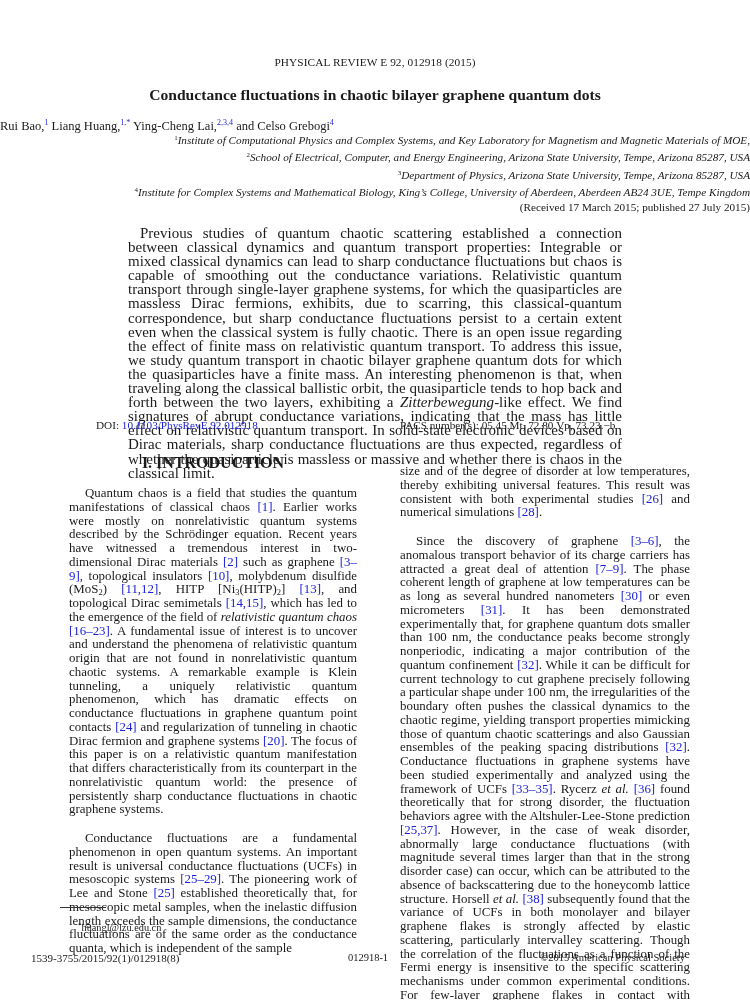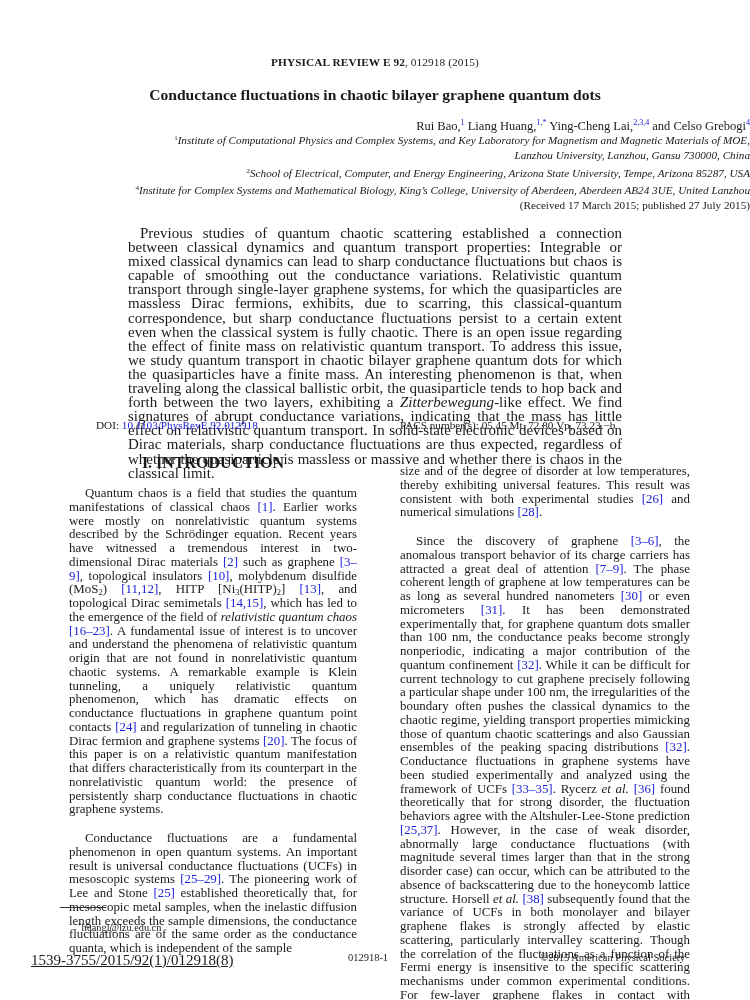--- a/index.html
+++ b/index.html
@@ -1,42 +1,42 @@
 <!DOCTYPE html>
 <html><head>
   <meta charset="utf-8">
   <style>
     html, body { margin: 0; padding: 0; background: #ffffff; }
     body { width: 750px; height: 1000px; position: relative; overflow: hidden;
            font-family: "Liberation Serif", "DejaVu Serif", serif; color: #1a1a1a; }
     .abs { position: absolute; }
     .journal { top: 56px; left: 0; width: 750px; text-align: center; font-size: 11.3px; letter-spacing: 0.1px; }
-    .journal b { font-weight: bold; }
+    .journal b { font-weight: normal; }
     .title { top: 86px; left: 0; width: 750px; text-align: center; font-size: 15.6px; font-weight: bold; }
-    .authors { top: 118px; left: 0; width: 750px; text-align: right; font-size: 12.5px; }
+    .authors { top: 118px; left: 0; width: 750px; text-align: left; font-size: 12.5px; }
     .authors sup { color: #1d22d6; font-size: 8px; vertical-align: 5px; }
     .affils { top: 131px; left: 0; width: 750px; text-align: right; font-size: 11.2px; line-height: 15.3px; }
     .affils .aff { font-style: italic; }
     .affils sup { font-size: 7px; vertical-align: 4px; font-style: normal; }
     .abstract { top: 226px; left: 128px; width: 494px; font-size: 15px; line-height: 14.1px; text-align: justify; text-indent: 12px; }
     .doi { top: 419px; left: 96px; font-size: 11.2px; }
     .doi a { color: #1d22d6; text-decoration: none; }
     .pacs { top: 419px; left: 400px; font-size: 11.2px; }
     .sec-head { top: 454px; left: 54px; width: 318px; text-align: center; font-size: 16px; font-weight: bold; }
     .col { font-size: 12.9px; line-height: 13.75px; text-align: justify; }
     .col p { margin: 15px; text-indent: 16px; }
     .col p.cont { text-indent: 0; }
     .col .ref { color: #1d22d6; }
     .col sub { font-size: 8.5px; vertical-align: -2px; line-height: 0; }
     .left-col { top: 472px; left: 54px; width: 318px; }
     .right-col { top: 450px; left: 385px; width: 320px; }
     .fn-rule { top: 907px; left: 60px; width: 46px; height: 0; border-top: 0.8px solid #333; }
     .footnote { top: 921px; left: 78px; font-size: 10.3px; text-align: center; }
     .footnote sup { font-size: 7px; vertical-align: 4px; }
-    .foot-left { top: 952px; left: 31px; font-size: 15px; text-decoration: underline; }
+    .foot-left { top: 952px; left: 31px; font-size: 11px; }
     .foot-center { top: 952px; left: 0; width: 736px; text-align: center; font-size: 10.5px; }
     .foot-right { top: 952px; right: 65px; font-size: 10.5px; }
     i { font-style: italic; }
   </style>
 </head>
 <body>
 
 <div class="abs journal">
   <b><span>PHYSICAL REVIEW E</span> <span>92</span></b><span>, 012918 (2015)</span>
 </div>
@@ -45,23 +45,23 @@
 
 <div class="abs authors">
   <span><span>Rui Bao,</span><sup>1</sup></span>
   <span><span>Liang Huang,</span><sup>1,*</sup></span>
   <span><span>Ying-Cheng Lai,</span><sup>2,3,4</sup></span>
   <span><span>and Celso Grebogi</span><sup>4</sup></span>
 </div>
 
 <div class="abs affils">
   <div><sup>1</sup><span class="aff">Institute of Computational Physics and Complex Systems, and Key Laboratory for Magnetism and Magnetic Materials of MOE,</span></div>
-  <div><span class="aff">Lanzhou University, Lanzhou, Gansu 730000, China</span></div>
   <div><sup>2</sup><span class="aff">School of Electrical, Computer, and Energy Engineering, Arizona State University, Tempe, Arizona 85287, USA</span></div>
-  <div><sup>4</sup><span class="aff">Institute for Complex Systems and Mathematical Biology, King’s College, University of Aberdeen, Aberdeen AB24 3UE, United Lanzhou</span></div>
+  <div><sup>3</sup><span class="aff">Department of Physics, Arizona State University, Tempe, Arizona 85287, USA</span></div>
+  <div><sup>4</sup><span class="aff">Institute for Complex Systems and Mathematical Biology, King’s College, University of Aberdeen, Aberdeen AB24 3UE, Tempe Kingdom</span></div>
   <div>(Received 17 March 2015; published 27 July 2015)</div>
 </div>
 
 <div class="abs abstract"><span>Previous studies of quantum chaotic scattering established a connection between classical dynamics and quantum transport properties: Integrable or mixed classical dynamics can lead to sharp conductance fluctuations but chaos is capable of smoothing out the conductance variations. Relativistic quantum transport through single-layer graphene systems, for which the quasiparticles are massless Dirac fermions, exhibits, due to scarring, this classical-quantum correspondence, but sharp conductance fluctuations persist to a certain extent even when the classical system is fully chaotic. There is an open issue regarding the effect of finite mass on relativistic quantum transport. To address this issue, we study quantum transport in chaotic bilayer graphene quantum dots for which the quasiparticles have a finite mass. An interesting phenomenon is that, when traveling along the classical ballistic orbit, the quasiparticle tends to hop back and forth between the two layers, exhibiting a </span><i>Zitterbewegung</i><span>-like effect. We find signatures of abrupt conductance variations, indicating that the mass has little effect on relativistic quantum transport. In solid-state electronic devices based on Dirac materials, sharp conductance fluctuations are thus expected, regardless of whether the quasiparticle is massless or massive and whether there is chaos in the classical limit.</span></div>
 
 <div class="abs doi"><span>DOI: </span><a>10.1103/PhysRevE.92.012918</a></div>
 <div class="abs pacs">PACS number(s):  05.45.Mt, 72.80.Vp, 73.23.−b</div>
 
 <div class="abs sec-head">I. INTRODUCTION</div>
 

